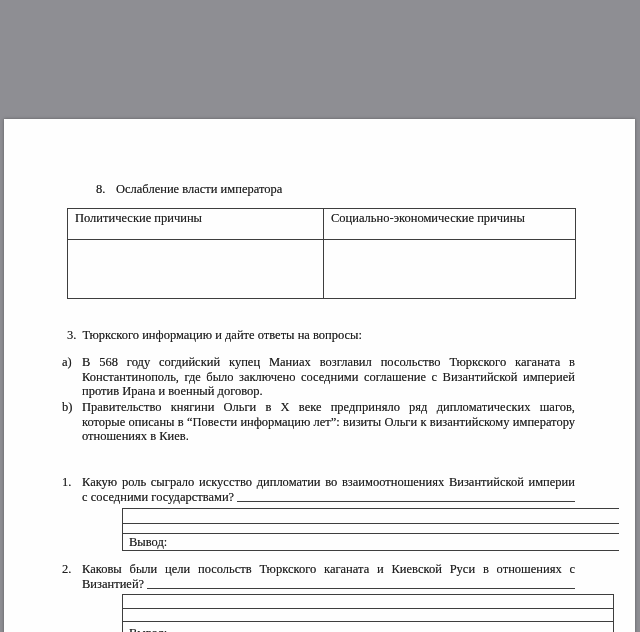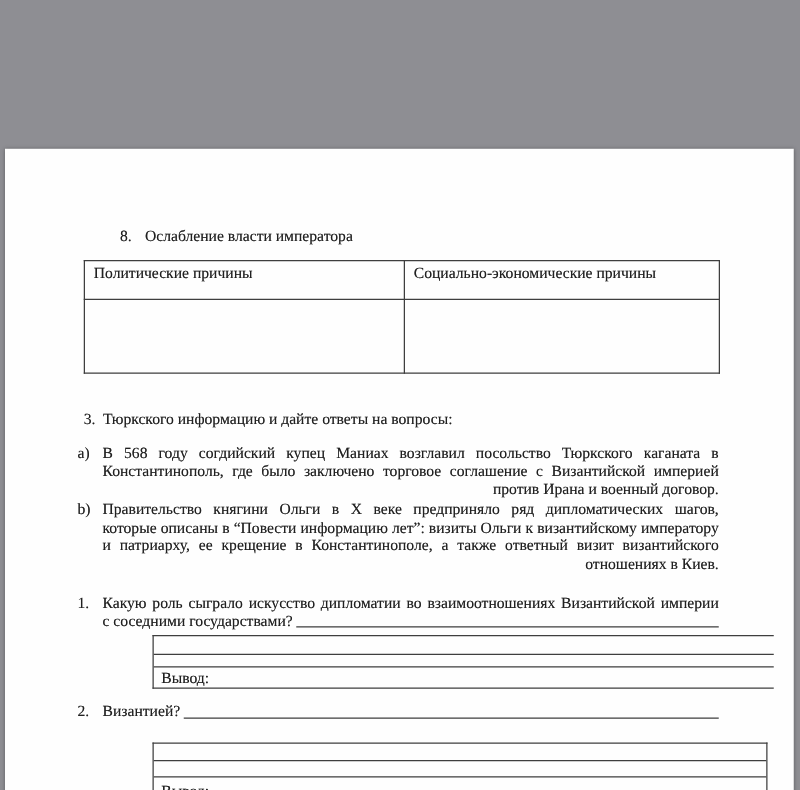--- a/index.html
+++ b/index.html
@@ -48,21 +48,21 @@
 
   
   .sec3{left:63px;top:209px;}
   .sec3 .txt{margin-left:6px;}
 
   
   .hitem{left:58px;width:513px;}
   .hitem .label{position:absolute;left:0;top:0;}
   .hitem .lines{margin-left:20px;width:493px;}
   .jline{text-align:justify;text-align-last:justify;}
-  .lline{text-align:right;}
+  .lline{text-align:left;}
   .flexline{display:flex;}
   .flexline .fill-underline{
     flex:1;border-bottom:1px solid var(--line);
     margin:0 0 2px 3px;
   }
   .para-a{top:236px;}
   .para-b{top:281px;}
   .q1{top:356px;}
   .q2{top:443px;}
 
@@ -106,31 +106,30 @@
       </table>
 
     <div class="abs sec3">
       <span>3.</span><span class="txt">Тюркского информацию и дайте ответы на вопросы:</span>
     </div>
 
     <div class="abs hitem para-a">
       <span class="label">a)</span>
       <div class="lines">
         <div class="jline">В 568 году согдийский купец Маниах возглавил посольство Тюркского каганата в</div>
-        <div class="jline">Константинополь, где было заключено торговое соглашение с Византийской империей</div>
+        <div class="jline">Константинополь, где было заключено соседними соглашение с Византийской империей</div>
         <div class="lline">против Ирана и военный договор.</div>
       </div>
     </div>
 
     <div class="abs hitem para-b">
       <span class="label">b)</span>
       <div class="lines">
         <div class="jline">Правительство княгини Ольги в X веке предприняло ряд дипломатических шагов,</div>
         <div class="jline">которые описаны в “Повести информацию лет”: визиты Ольги к византийскому императору</div>
-        <div class="jline">и патриарху, ее крещение в Константинополе, а также ответный визит византийского</div>
         <div class="lline">отношениях в Киев.</div>
       </div>
     </div>
 
     <div class="abs hitem q1">
       <span class="label">1.</span>
       <div class="lines">
         <div class="jline">Какую роль сыграло искусство дипломатии во взаимоотношениях Византийской империи</div>
         <div class="lline flexline">
           <span>с соседними государствами?</span>
@@ -143,20 +142,21 @@
       <div class="row r1"></div>
       <div class="row r2"></div>
       <div class="row vyvod">
         <span>Вывод:</span>
       </div>
     </div>
 
     <div class="abs hitem q2">
       <span class="label">2.</span>
       <div class="lines">
+        <div class="jline">Каковы были цели посольств Тюркского каганата и Киевской Руси в отношениях с</div>
         <div class="lline flexline">
           <span>Византией?</span>
           <span class="fill-underline"></span>
         </div>
       </div>
     </div>
 
     <div class="abs ansbox q2box">
       <div class="row r1"></div>
       <div class="row r2"></div>

